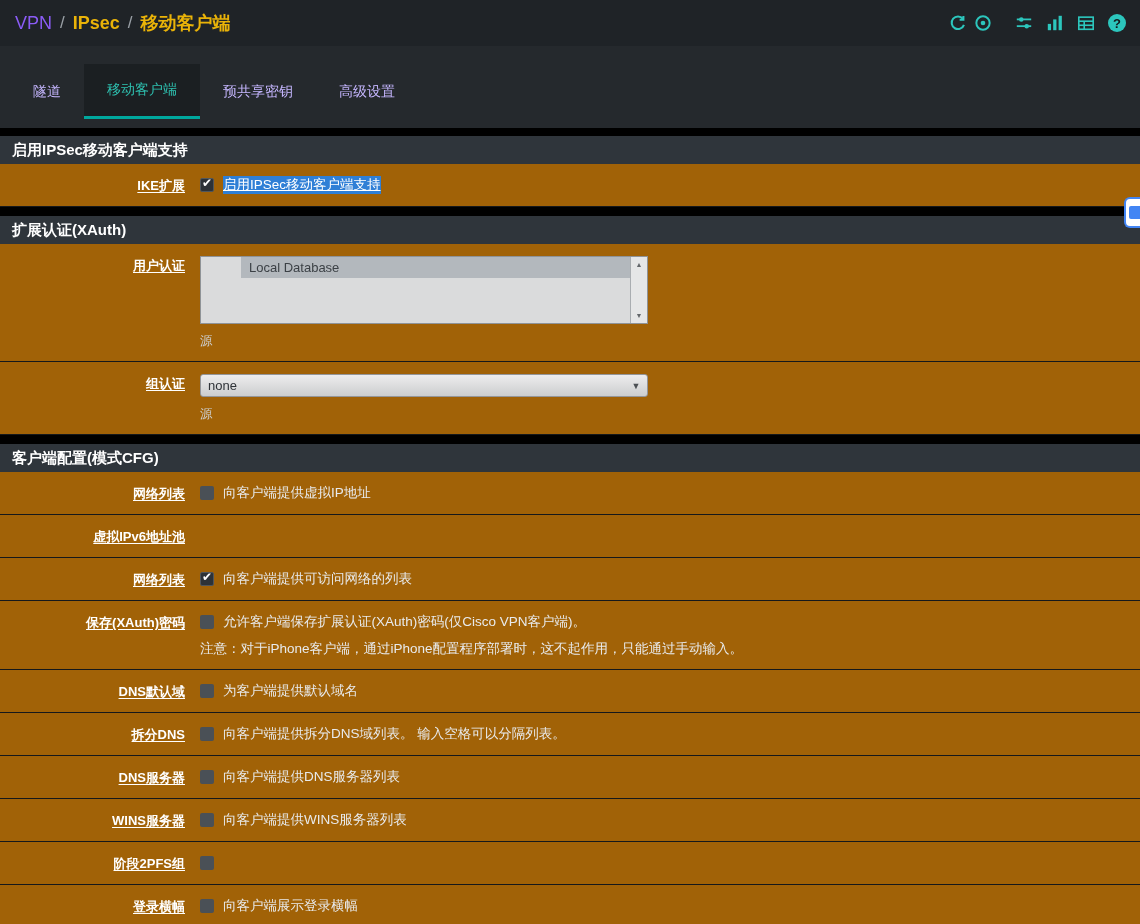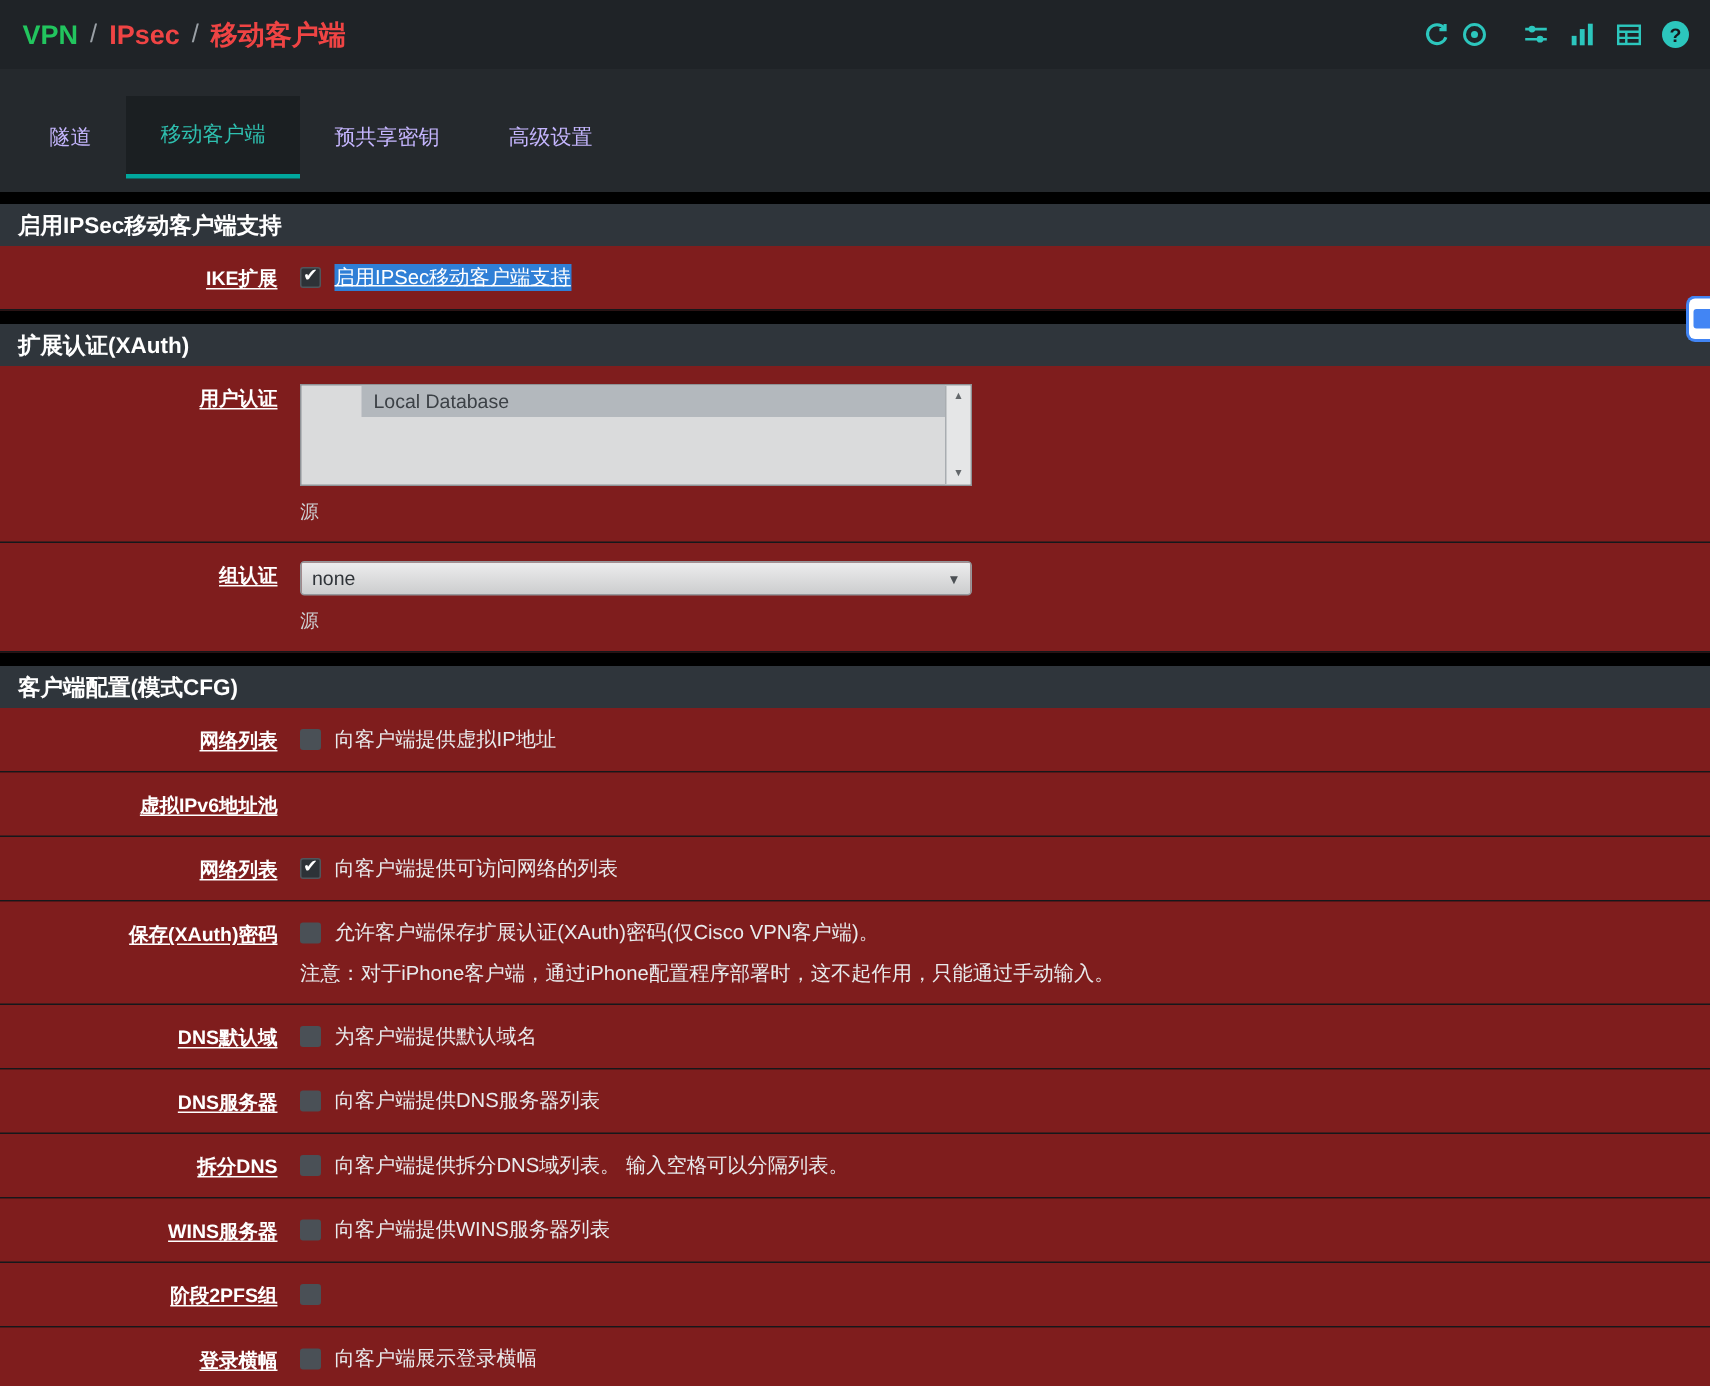--- a/index.html
+++ b/index.html
@@ -8,23 +8,23 @@
     width:1140px; height:924px; overflow:hidden; position:relative;
     font-family:"Liberation Sans","DejaVu Sans",sans-serif;
   }
 
   
   .navbar {
     height:46px; background:#1f2327; display:flex; align-items:center;
     justify-content:space-between; padding:0 14px 0 15px;
   }
   .breadcrumb { display:flex; align-items:center; gap:8px; font-size:18px; }
-  .bc-root { color:#22c55e; font-weight:700; }
+  .bc-root { color:#8b5cf6; font-weight:400; }
   .bc-sep  { color:#9aa0a6; font-size:17px; }
-  .bc-link { color:#ef4444; font-weight:700; cursor:pointer; text-decoration:none; }
+  .bc-link { color:#eab308; font-weight:700; cursor:pointer; text-decoration:none; }
   .nav-icons { display:flex; align-items:center; gap:13px; }
   .nav-icon { display:flex; align-items:center; cursor:pointer; }
   .nav-icon.tight { margin-left:-6px; }
   .nav-icon.gap { margin-left:10px; }
   .help-badge {
     width:18px; height:18px; border-radius:50%; background:#2cc6bd;
     color:#15191c; font-weight:700; font-size:13px;
     display:flex; align-items:center; justify-content:center;
   }
 
@@ -38,21 +38,21 @@
     background:#1b1f22; color:#2ec0b0; border-bottom:3px solid #00a79d;
   }
 
   
   .content { padding-top:8px; }
   .panel { margin-bottom:9px; }
   .panel-header {
     height:28px; background:#2f353b; color:#fff; font-weight:700;
     font-size:15px; display:flex; align-items:center; padding:0 12px;
   }
-  .row { display:flex; background:#7f1d1d; border-bottom:1px solid #15181b; }
+  .row { display:flex; background:#a16207; border-bottom:1px solid #15181b; }
   .row-label {
     width:200px; flex-shrink:0; text-align:right;
     padding:13px 15px 11px 0; font-size:13px; font-weight:700; color:#fff;
   }
   .row-label > span { text-decoration:underline; text-underline-offset:2px; }
   .row-content { flex:1; padding:12px 12px 11px 0; font-size:13.5px; color:#e8eaec; }
   .inline { display:flex; align-items:flex-start; gap:9px; }
 
   
   .cb {
@@ -251,32 +251,32 @@
 
     <div class="row">
       <div class="row-label"><span>DNS默认域</span></div>
       <div class="row-content inline">
         <span class="cb"></span>
         <span>为客户端提供默认域名</span>
       </div>
     </div>
 
     <div class="row">
+      <div class="row-label"><span>拆分DNS</span></div>
+      <div class="row-content inline">
+        <span class="cb"></span>
+        <span>向客户端提供拆分DNS域列表。 输入空格可以分隔列表。</span>
+      </div>
+    </div>
+
+    <div class="row">
       <div class="row-label"><span>DNS服务器</span></div>
       <div class="row-content inline">
         <span class="cb"></span>
         <span>向客户端提供DNS服务器列表</span>
-      </div>
-    </div>
-
-    <div class="row">
-      <div class="row-label"><span>拆分DNS</span></div>
-      <div class="row-content inline">
-        <span class="cb"></span>
-        <span>向客户端提供拆分DNS域列表。 输入空格可以分隔列表。</span>
       </div>
     </div>
 
     <div class="row">
       <div class="row-label"><span>WINS服务器</span></div>
       <div class="row-content inline">
         <span class="cb"></span>
         <span>向客户端提供WINS服务器列表</span>
       </div>
     </div>

